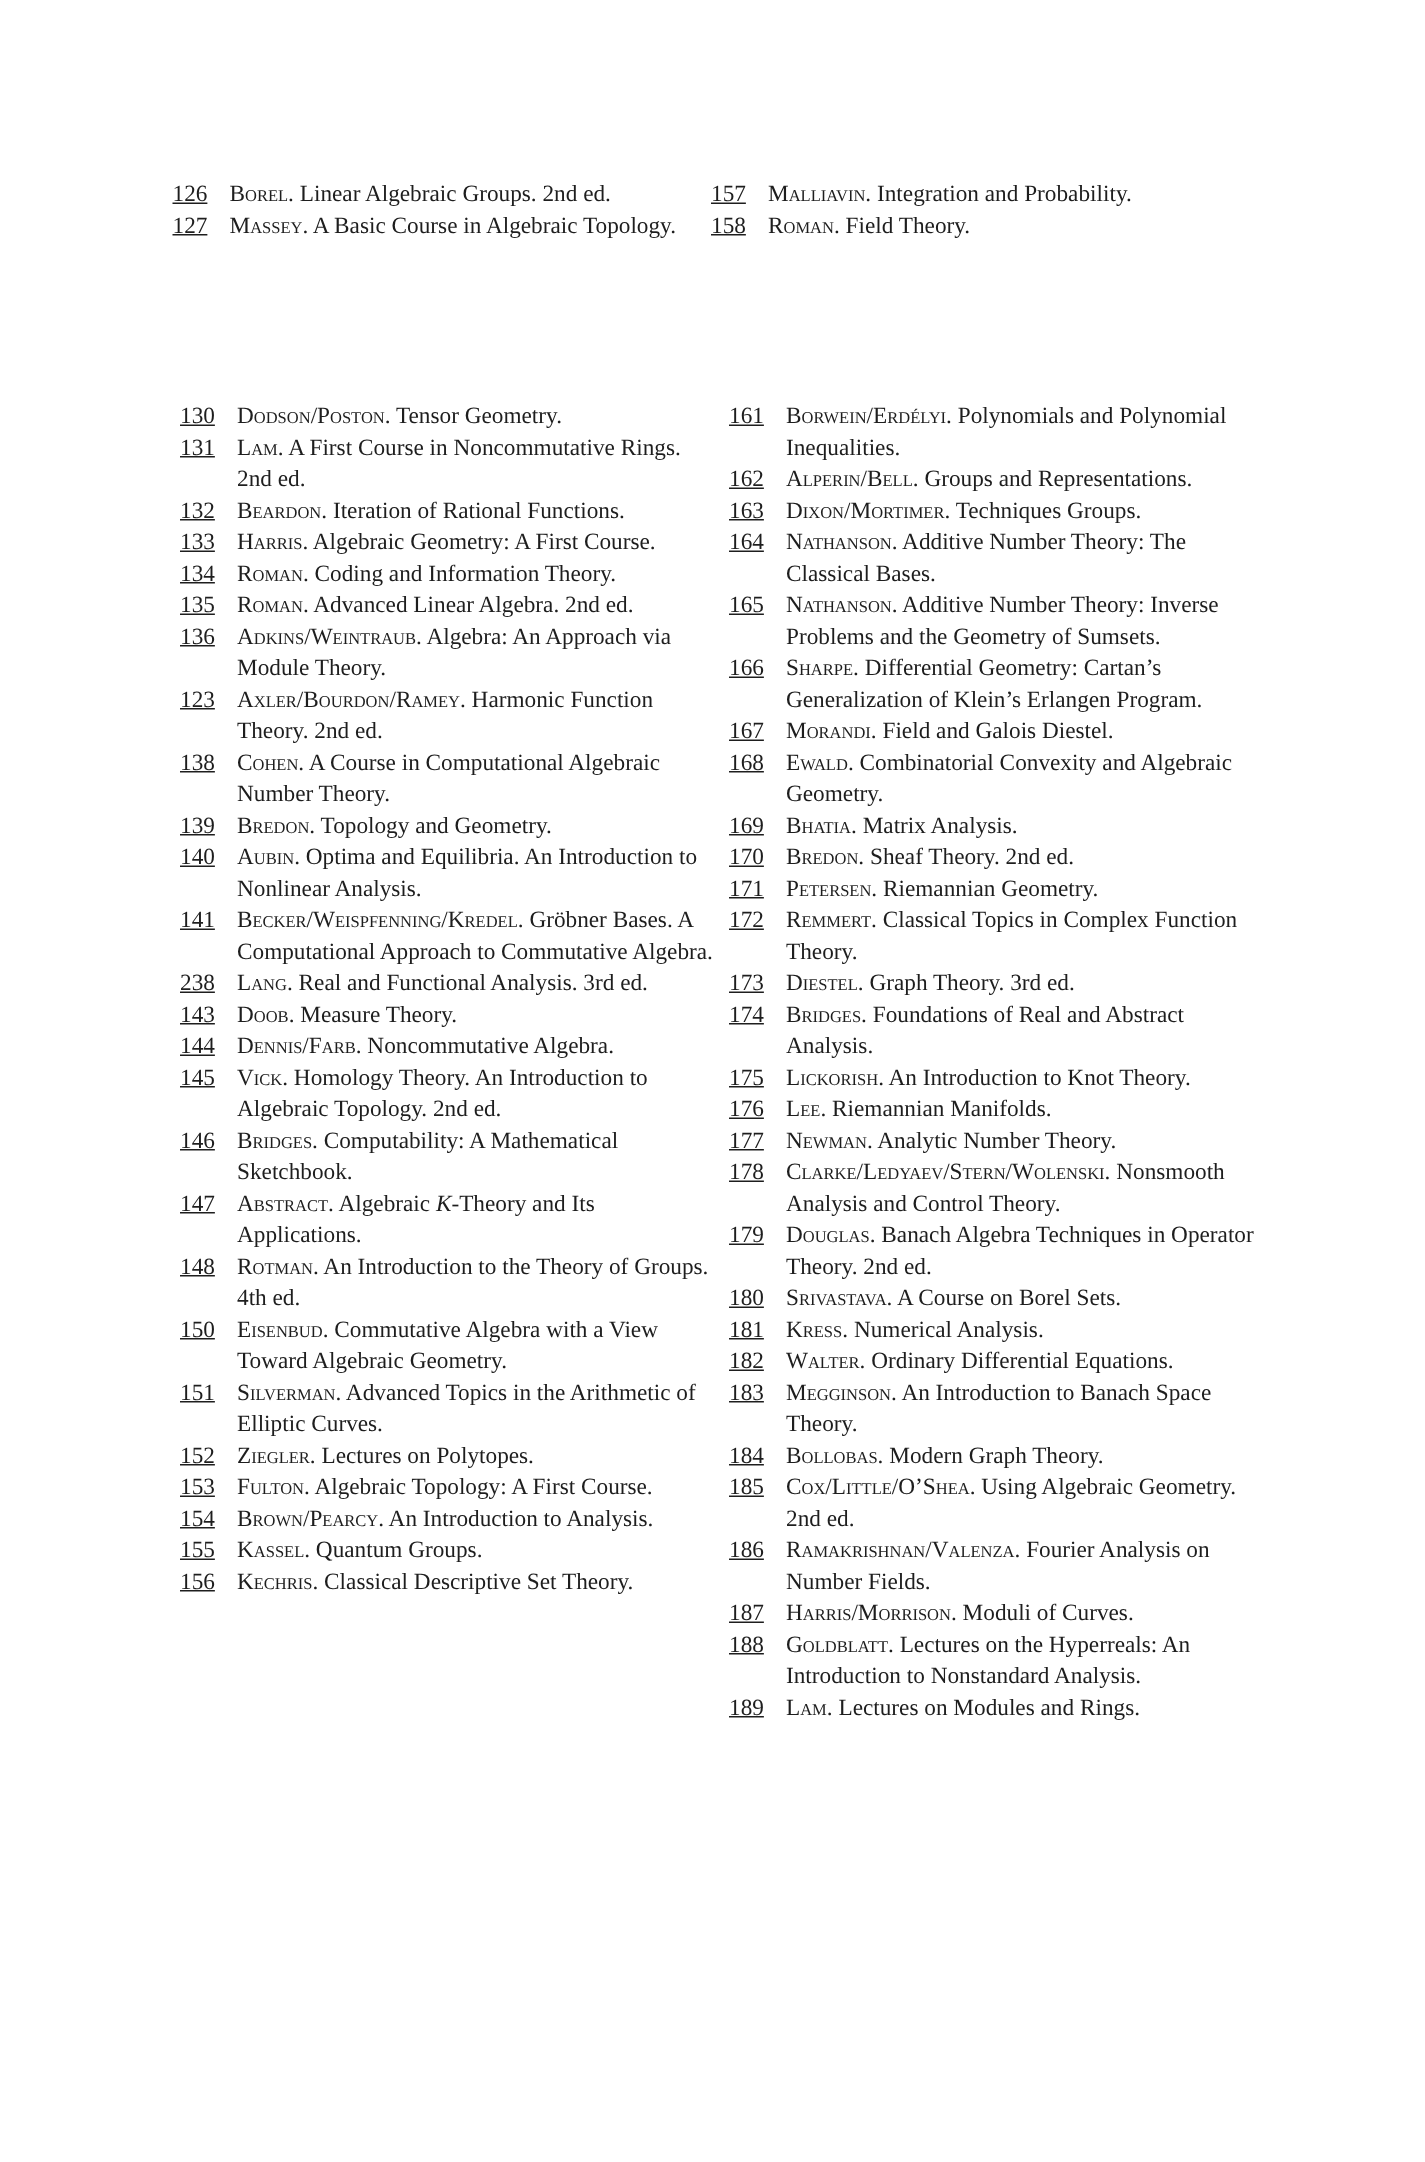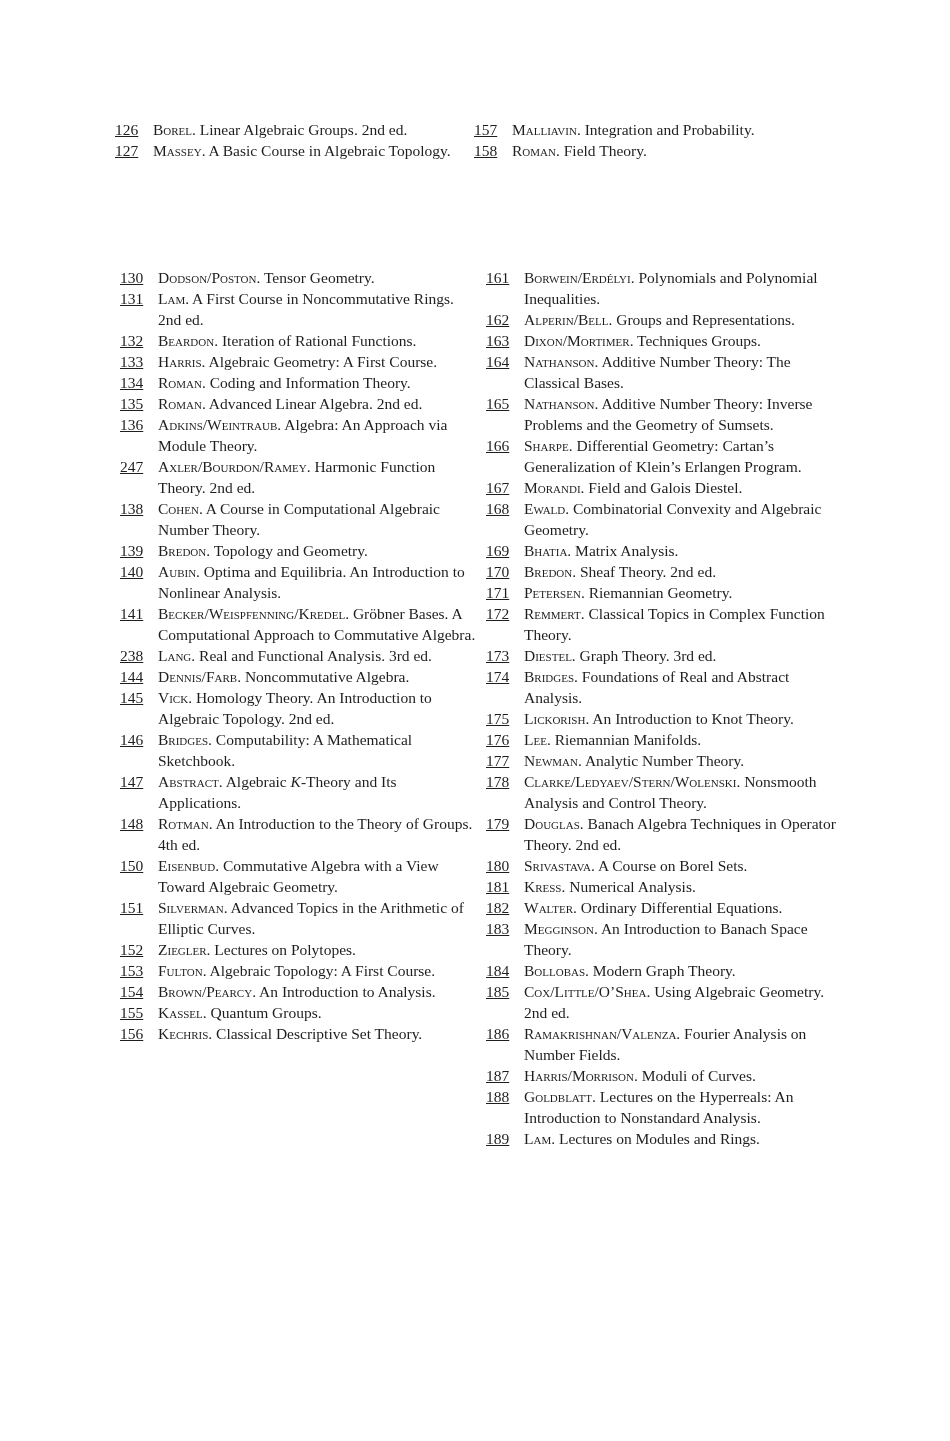--- a/index.html
+++ b/index.html
@@ -58,21 +58,21 @@
   </div>
       <div class="entry">
     <span class="num">135</span>
     <span class="author">Roman</span><span>. </span><span class="title">Advanced Linear Algebra. 2nd ed.</span>
   </div>
       <div class="entry">
     <span class="num">136</span>
     <span class="author">Adkins/Weintraub</span><span>. </span><span class="title">Algebra: An Approach via Module Theory.</span>
   </div>
       <div class="entry">
-    <span class="num">247</span>
+    <span class="num">123</span>
     <span class="author">Axler/Bourdon/Ramey</span><span>. </span><span class="title">Harmonic Function Theory. 2nd ed.</span>
   </div>
       <div class="entry">
     <span class="num">138</span>
     <span class="author">Cohen</span><span>. </span><span class="title">A Course in Computational Algebraic Number Theory.</span>
   </div>
       <div class="entry">
     <span class="num">139</span>
     <span class="author">Bredon</span><span>. </span><span class="title">Topology and Geometry.</span>
   </div>
@@ -80,20 +80,24 @@
     <span class="num">140</span>
     <span class="author">Aubin</span><span>. </span><span class="title">Optima and Equilibria. An Introduction to Nonlinear Analysis.</span>
   </div>
       <div class="entry">
     <span class="num">141</span>
     <span class="author">Becker/Weispfenning/Kredel</span><span>. </span><span class="title">Gröbner Bases. A Computational Approach to Commutative Algebra.</span>
   </div>
       <div class="entry">
     <span class="num">238</span>
     <span class="author">Lang</span><span>. </span><span class="title">Real and Functional Analysis. 3rd ed.</span>
+  </div>
+      <div class="entry">
+    <span class="num">143</span>
+    <span class="author">Doob</span><span>. </span><span class="title">Measure Theory.</span>
   </div>
       <div class="entry">
     <span class="num">144</span>
     <span class="author">Dennis/Farb</span><span>. </span><span class="title">Noncommutative Algebra.</span>
   </div>
       <div class="entry">
     <span class="num">145</span>
     <span class="author">Vick</span><span>. </span><span class="title">Homology Theory. An Introduction to Algebraic Topology. 2nd ed.</span>
   </div>
       <div class="entry">

